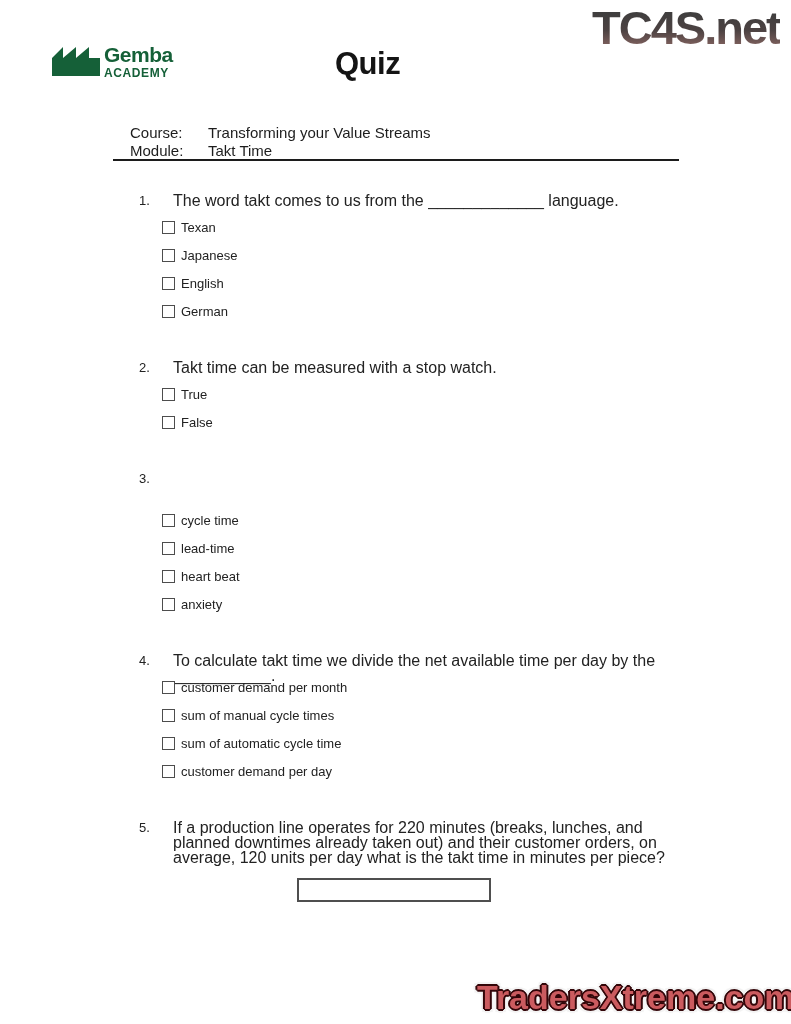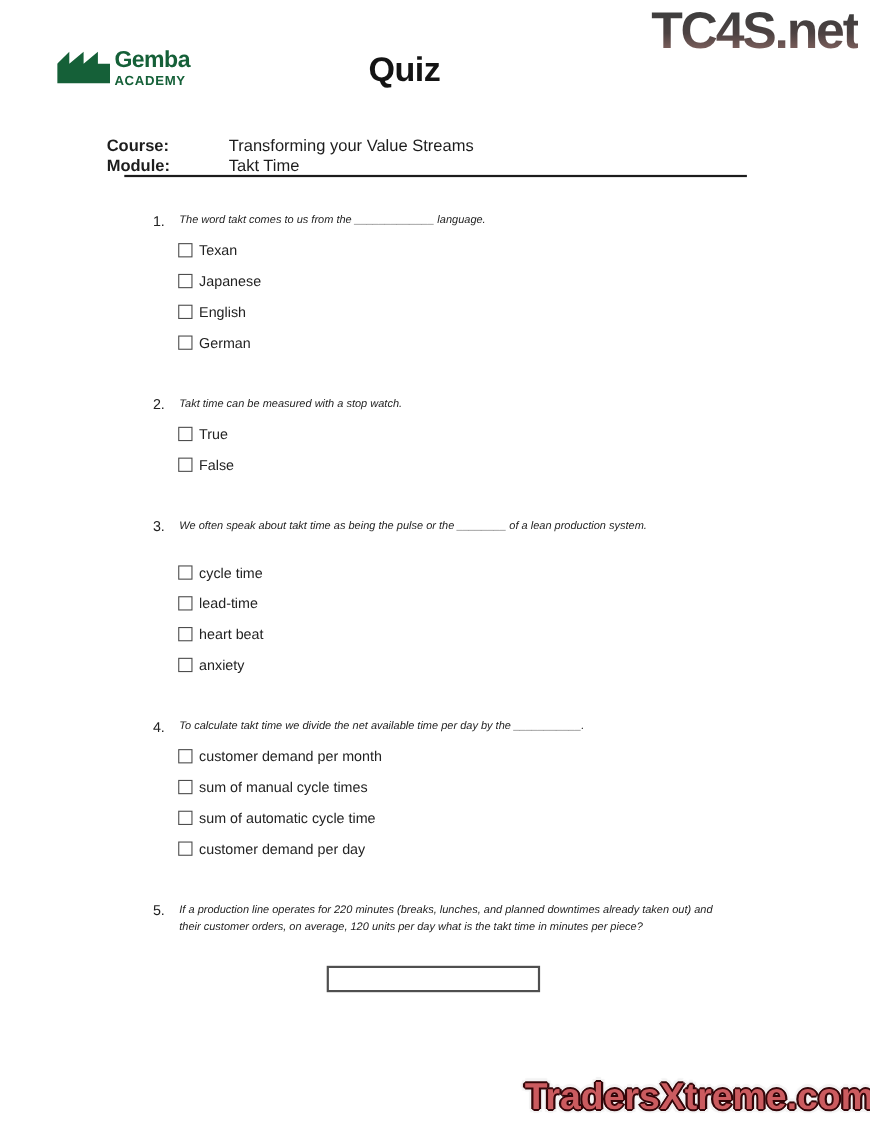--- a/index.html
+++ b/index.html
@@ -19,29 +19,29 @@
   .quiz-title { left:335px; top:46px; font-size:31px; font-weight:bold; color:#141414; letter-spacing:-0.5px; }
 
   .wm-top {
     left:592px; top:0px; font-size:47px; font-weight:bold; letter-spacing:-2px;
     color:#4a3a38;
     background:linear-gradient(180deg,#3e3e3e 20%,#4c4242 55%,#7c5f5c 82%,#a57f7a 100%);
     -webkit-background-clip:text; background-clip:text; -webkit-text-fill-color:transparent;
   }
 
   
-  .meta-label { left:97px; font-size:15px; color:#1d1d1d;font-weight:bold; }
+  .meta-label { left:130px; font-size:15px; color:#1d1d1d; }
   .meta-value { left:208px; font-size:15px; color:#1d1d1d; }
   .row-course { top:124px; }
   .row-module { top:142px; }
   .meta-rule { left:113px; top:159px; width:566px; height:2px; background:#1c1c1c; }
 
   
   .q-num  { left:139px; width:22px; font-size:13px; line-height:15px; color:#222; }
-  .q-text { left:163px; font-size:10px; line-height:15px; color:#222;font-style:italic; }
+  .q-text { left:173px; font-size:16px; line-height:15px; color:#222; }
   .option { height:15px; }
   .checkbox {
     position:absolute; left:162px; top:0; width:13px; height:13px;
     border:1px solid #4d4d4d; background:#fff; display:inline-block;
   }
   .option-label { position:absolute; left:181px; top:0; font-size:13px; line-height:14px; color:#222; white-space:nowrap; }
   .answer-box { left:297px; top:878px; width:194px; height:24px; border:2px solid #4f4f4f; background:#fff; }
 
   
   .wm-mid {
@@ -110,21 +110,20 @@
   <div class="abs option" style="top:388px">
     <span class="checkbox"></span>
     <span class="option-label">True</span>
   </div>
   <div class="abs option" style="top:416px">
     <span class="checkbox"></span>
     <span class="option-label">False</span>
   </div>
 
   <div class="abs q-num" style="top:471px">3.</div>
-  <div class="abs q-text" style="top:471px;width:515px">We often speak about takt time as being the pulse or the ________ of a lean production system.</div>
   <div class="abs option" style="top:514px">
     <span class="checkbox"></span>
     <span class="option-label">cycle time</span>
   </div>
   <div class="abs option" style="top:542px">
     <span class="checkbox"></span>
     <span class="option-label">lead-time</span>
   </div>
   <div class="abs option" style="top:570px">
     <span class="checkbox"></span>

